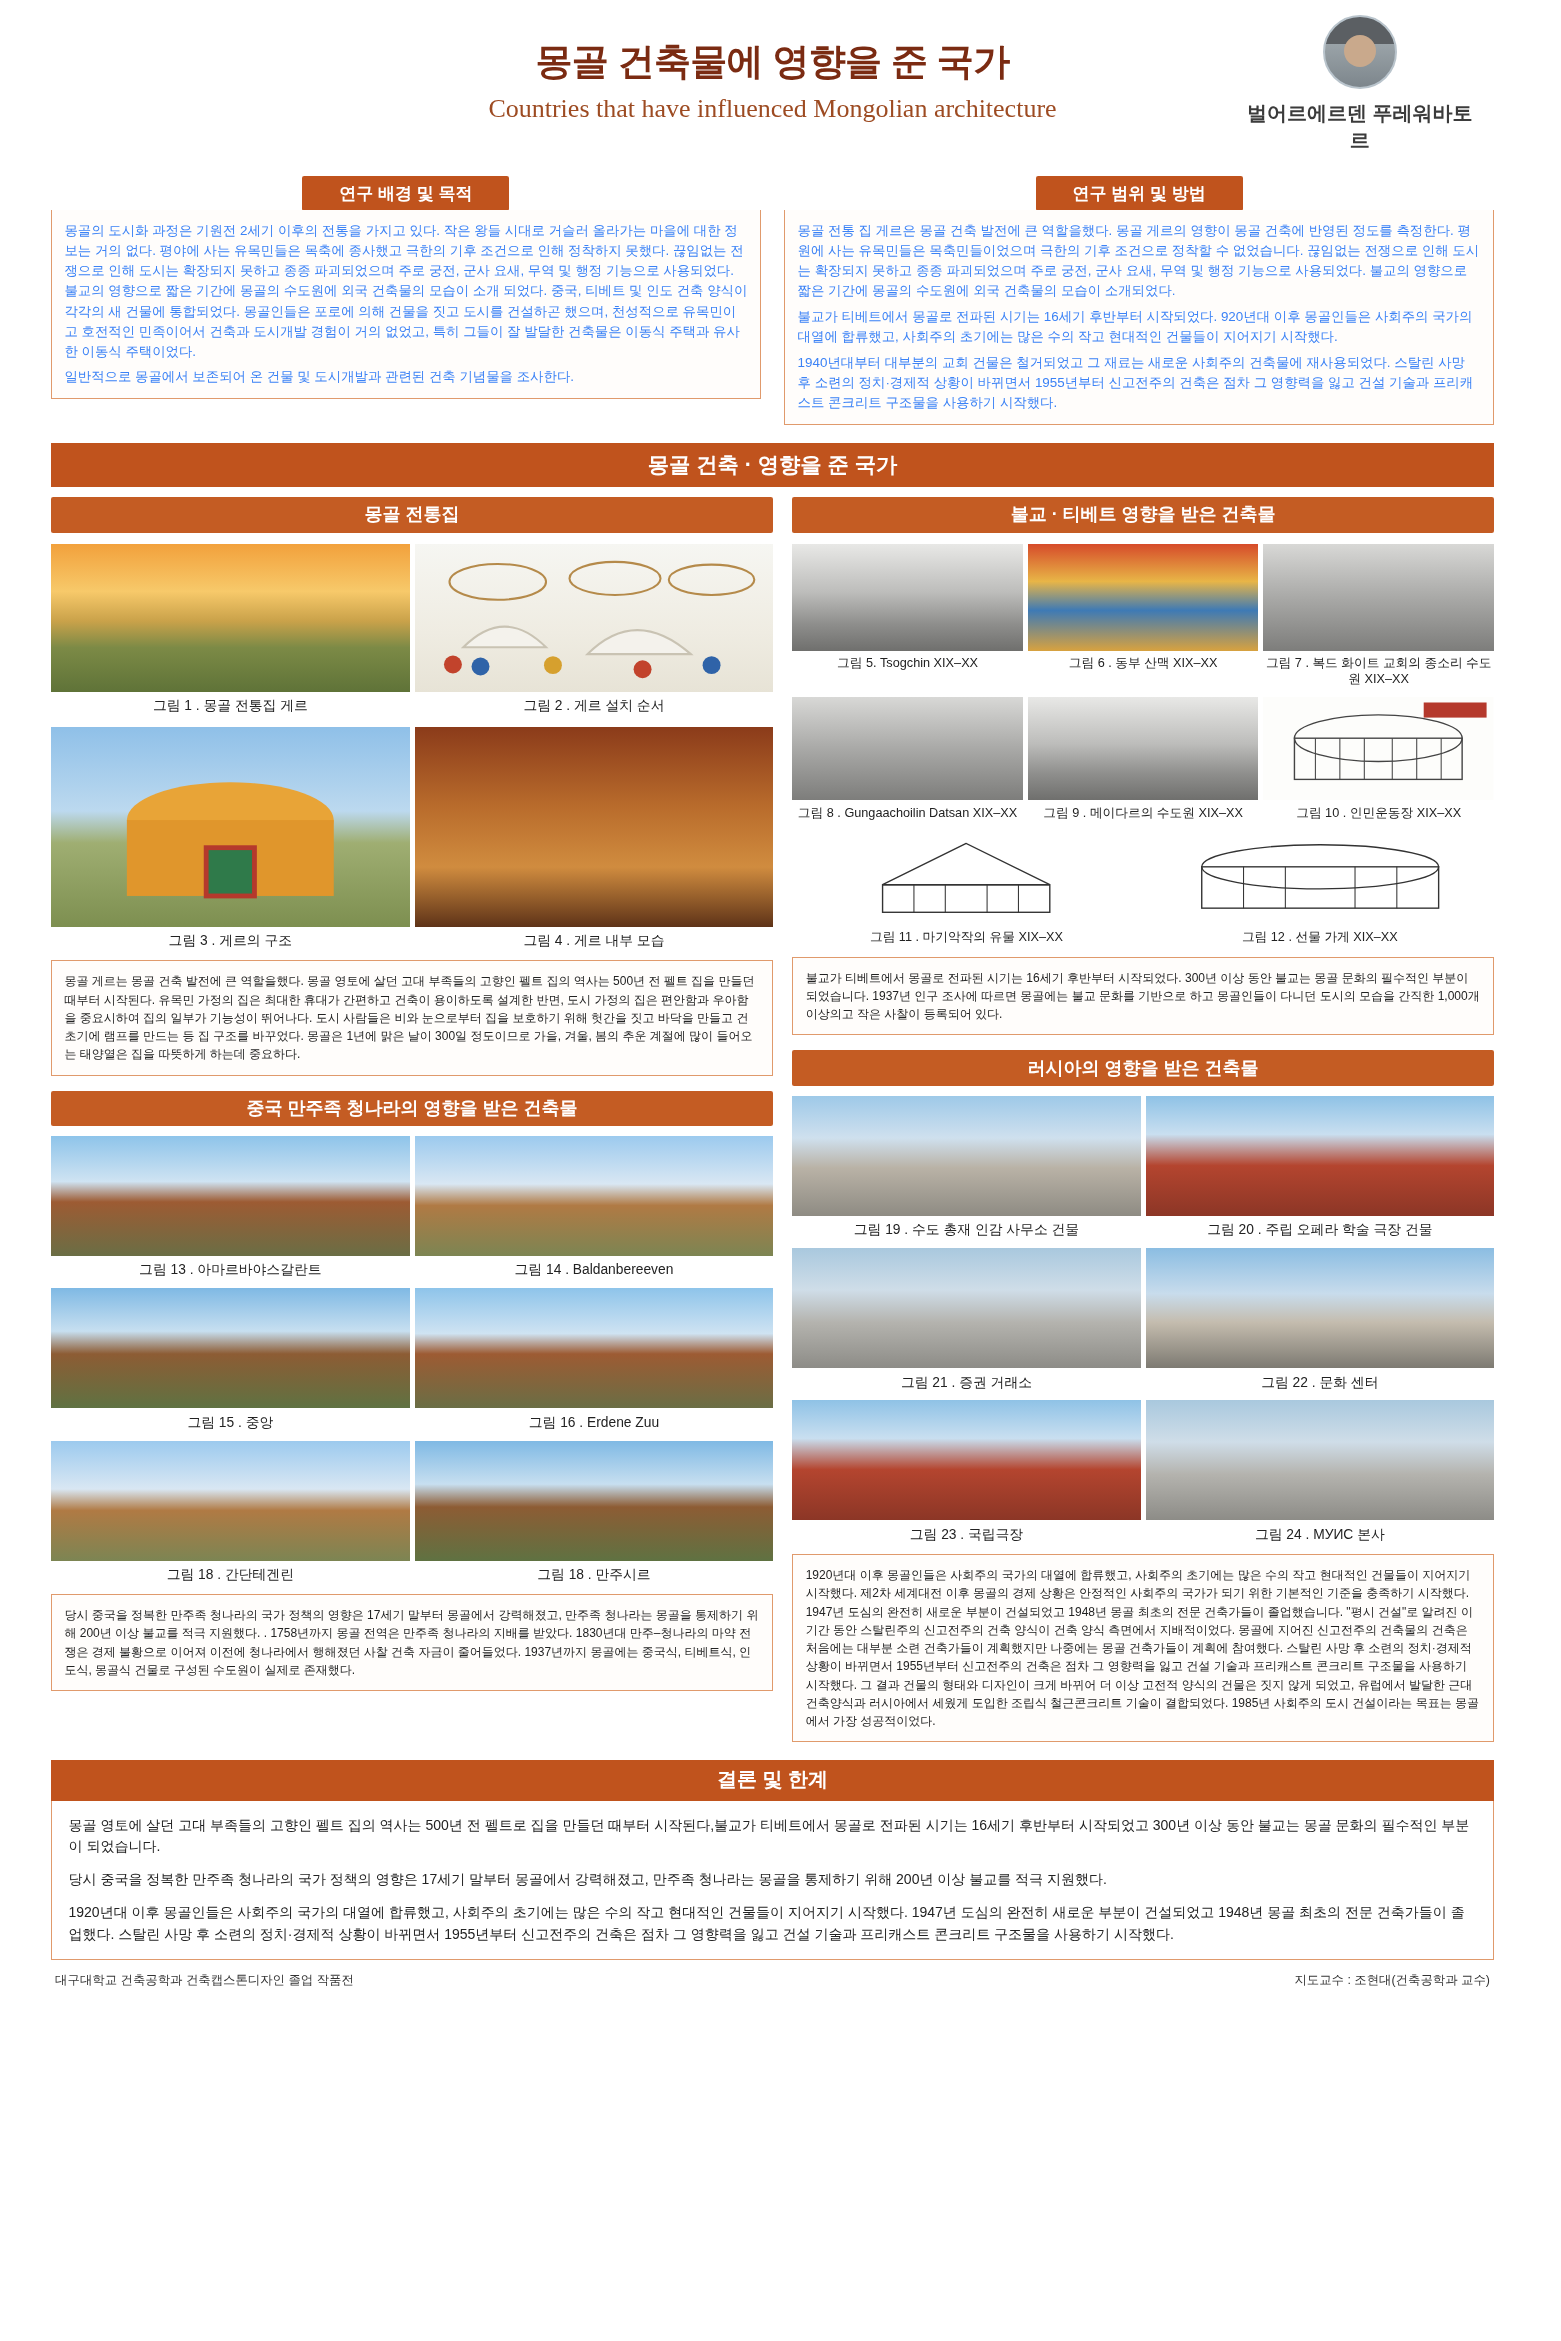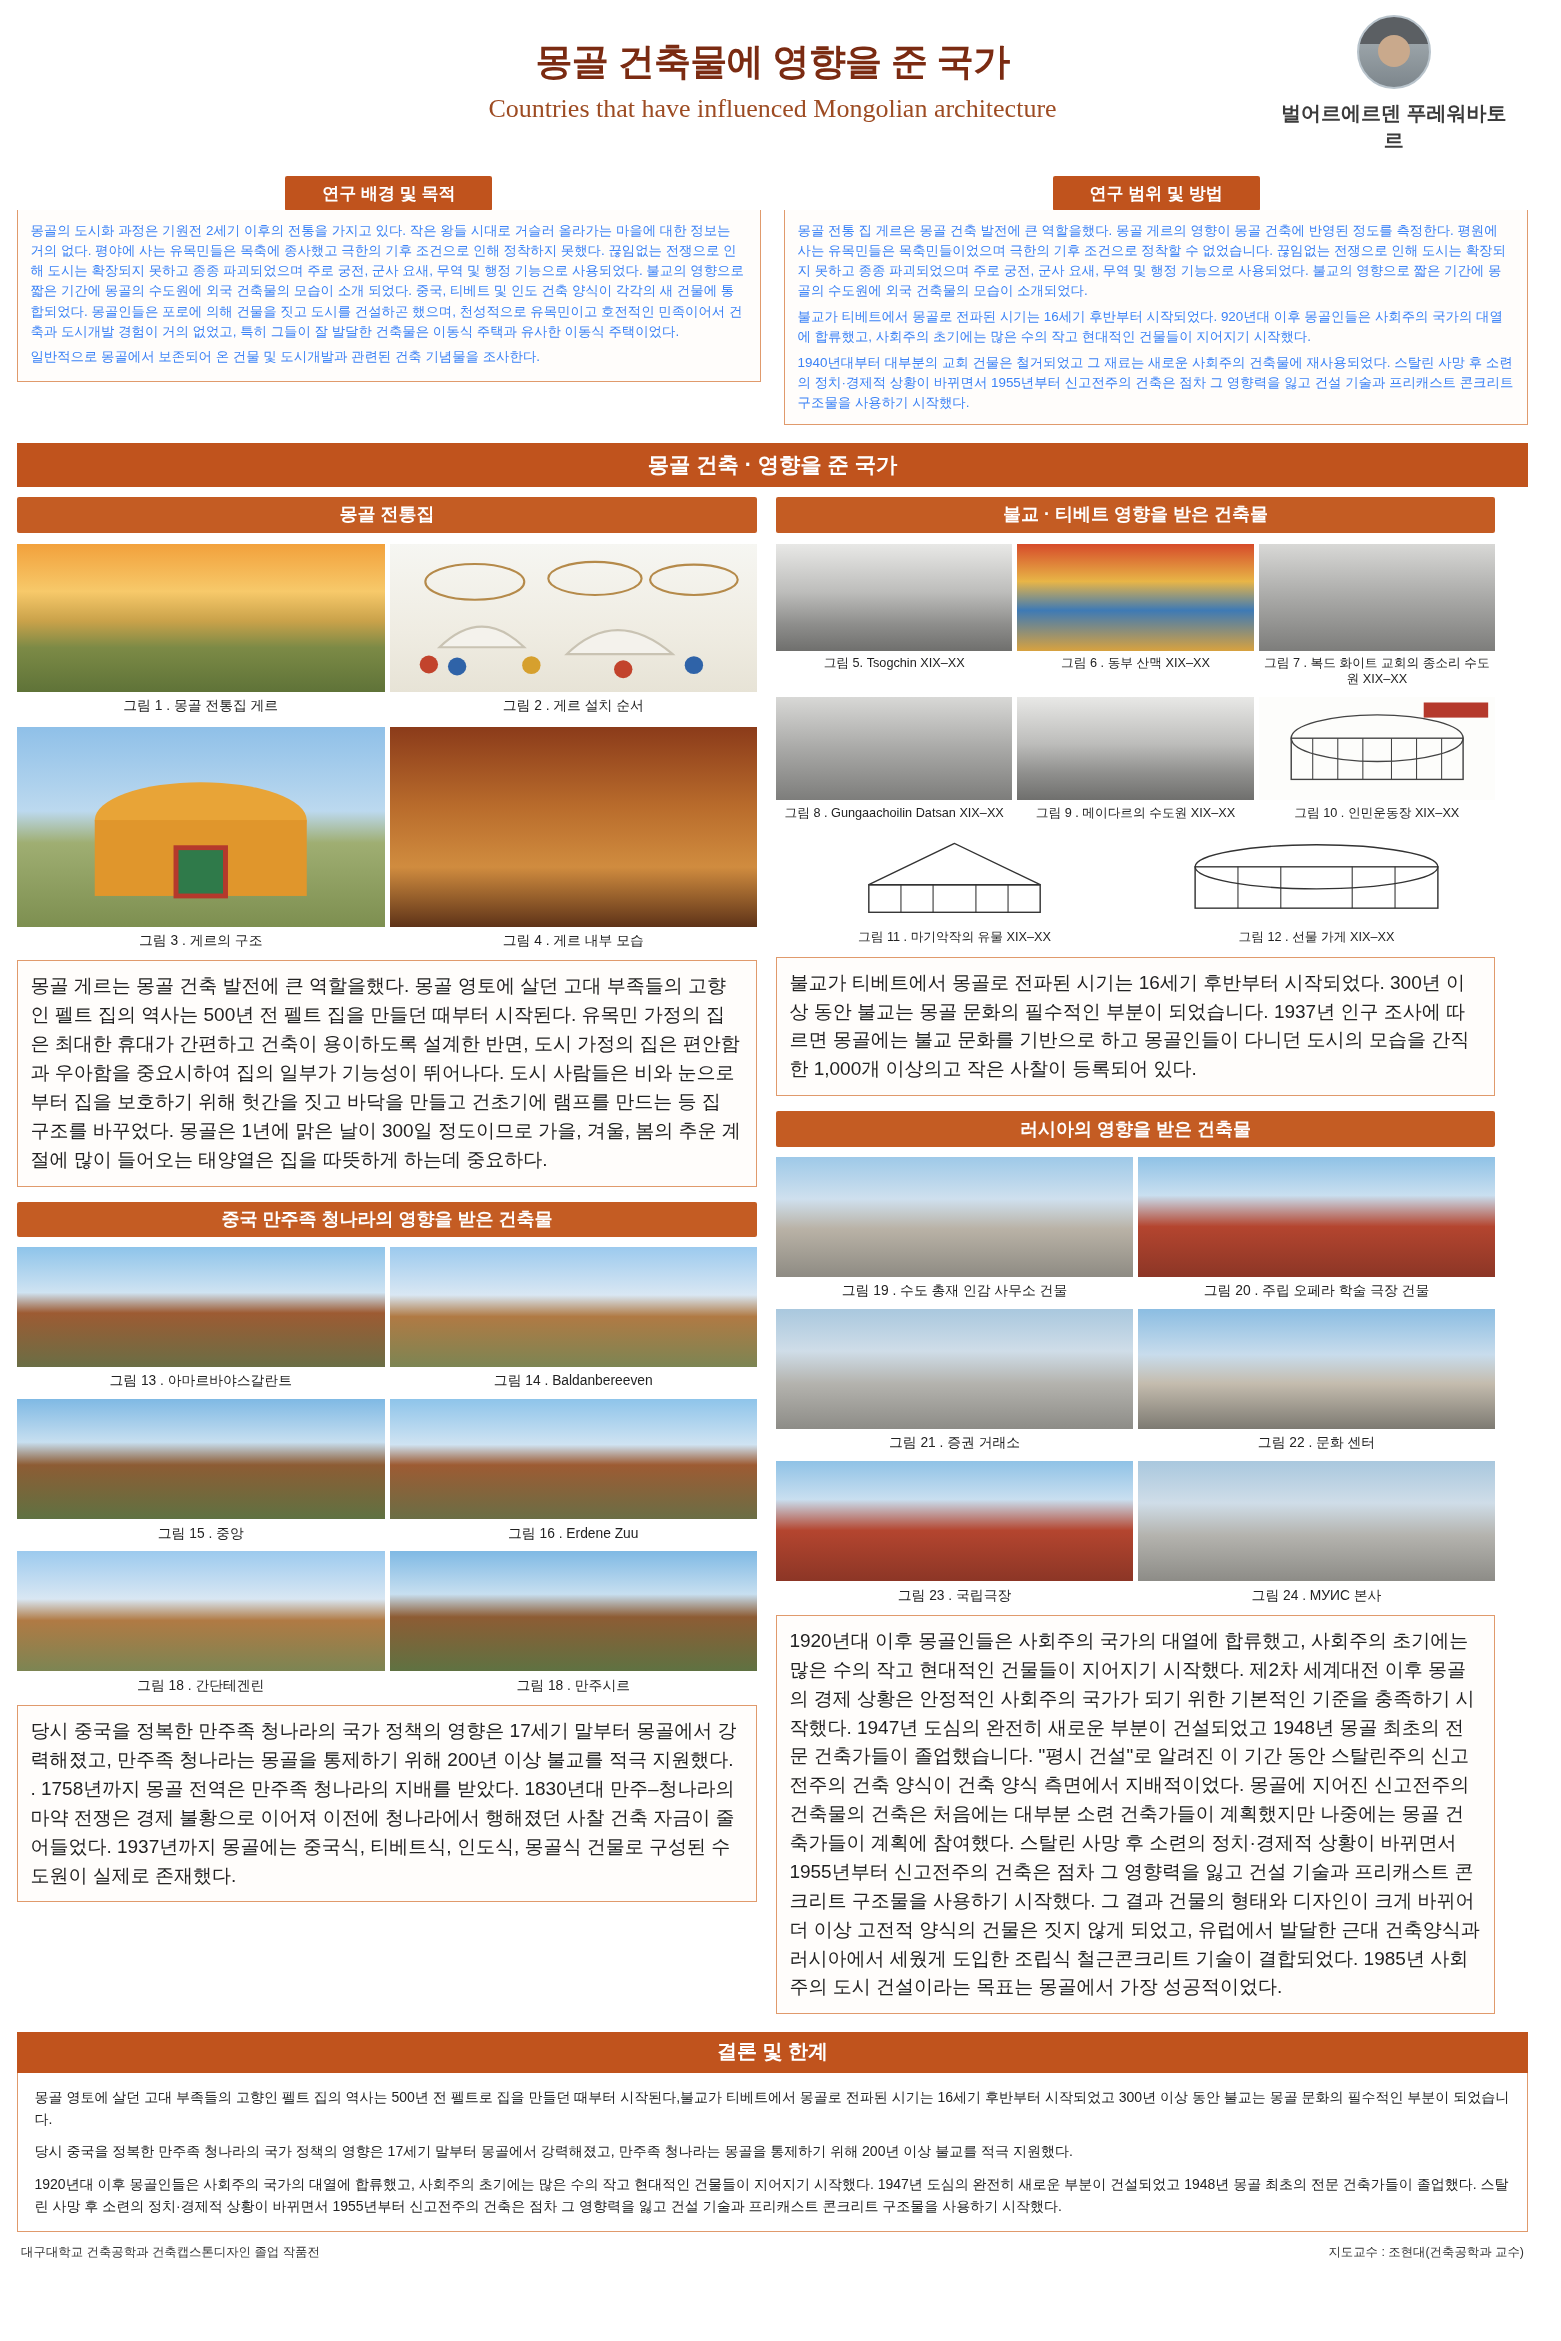--- a/index.html
+++ b/index.html
@@ -10,21 +10,21 @@
     background: #ffffff;
     font-family: "Liberation Sans", "DejaVu Sans", sans-serif;
     color: #222;
     position: relative;
     overflow: hidden;
   }
   .poster {
     position: relative;
     width: 1545px;
     height: 2342px;
-    padding: 0 17px;
+    padding: 0 51px;
   }
 
   
   .header {
     position: relative;
     height: 172px;
     padding-top: 27.5px;
   }
   .title-main {
     text-align: center;
@@ -158,21 +158,21 @@
   .p-redbld       { background: linear-gradient(#8fc2e6 0%, #c9dff0 32%, #b4452f 58%, #8c3626 100%); }
   .p-grey-bld     { background: linear-gradient(#a9c8de 0%, #cfdde8 35%, #b4b3ae 62%, #8d8c87 100%); }
 
   .row { display: flex; gap: 5px; }
   .cell { flex: 1; }
 
   .text-note {
     border: 1px solid #e09a6c;
     background: #fffdfb;
     padding: 11px 12.4px;
-    font-size: 19px;
+    font-size: 12px;
     line-height: 1.52;
     margin-top: 11px;
   }
 
   
   .conclusion-bar {
     margin-top: 18px;
     background: #c0531d;
     color: #fff;
     text-align: center;

